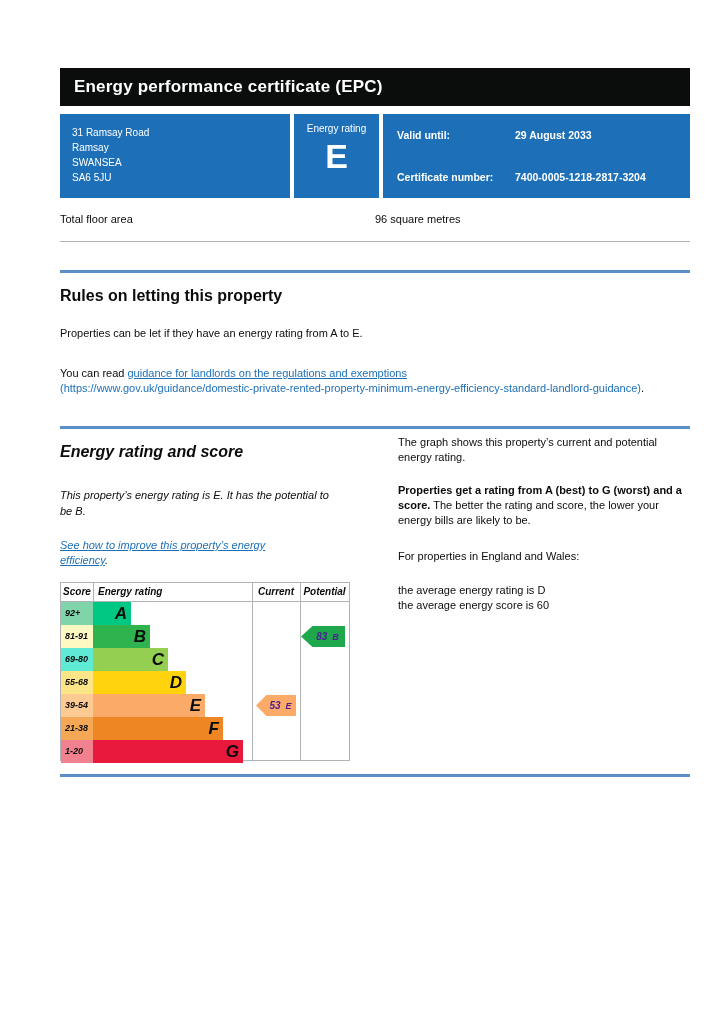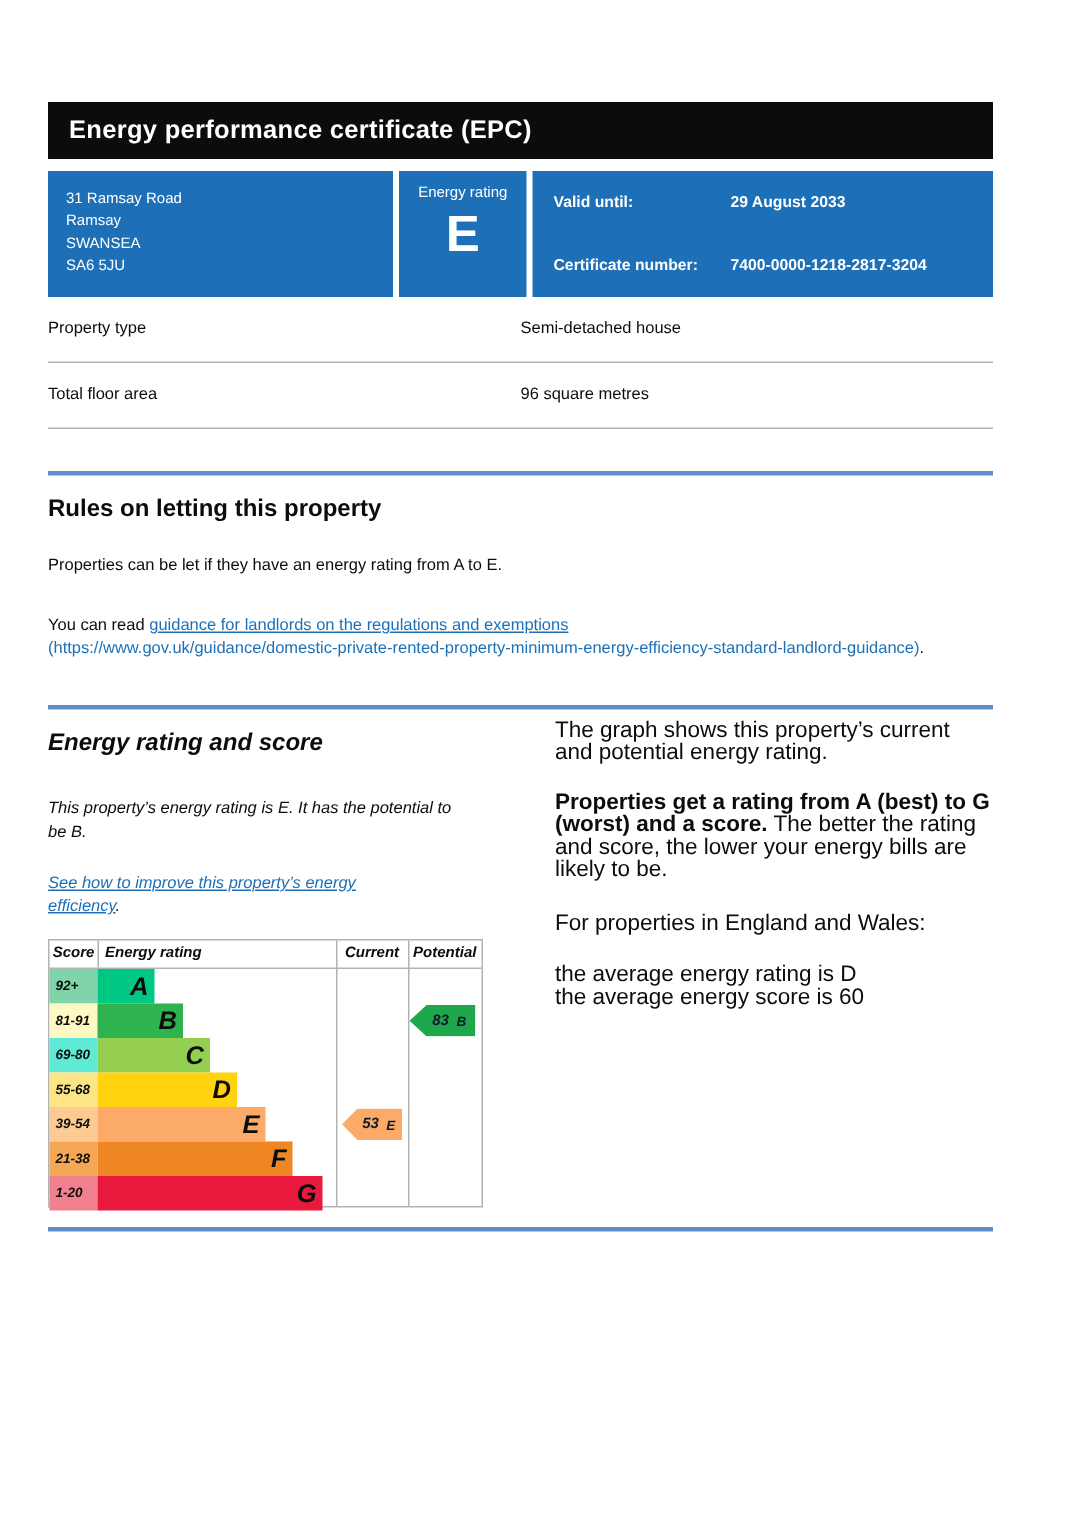--- a/index.html
+++ b/index.html
@@ -1,19 +1,19 @@
 <!DOCTYPE html>
 <html><head>
 <meta charset="utf-8">
 <style>
   * { margin:0; padding:0; box-sizing:border-box; }
   html,body { background:#ffffff; }
   body { font-family:"Liberation Sans","DejaVu Sans",sans-serif; color:#0b0c0c; }
   .page { position:relative; width:724px; height:1024px; background:#fff; overflow:hidden; }
-  .wrap { position:absolute; left:32px; top:68px; width:630px; }
+  .wrap { position:absolute; left:60px; top:68px; width:630px; }
 
   
   .title-bar { background:#0b0c0c; color:#fff; height:38px; display:flex; align-items:center; padding-left:14px; }
   .title-bar h1 { font-size:17px; font-weight:bold; letter-spacing:0.2px; }
 
   .summary-row { display:flex; gap:4px; margin-top:8px; height:84px; }
   .box { background:#1d70b8; color:#fff; }
   .address-box { width:230px; padding:11px 12px; font-size:10px; line-height:1.5; }
   .rating-box { width:85px; display:flex; flex-direction:column; align-items:center; padding-top:9px; }
   .rating-box .lbl { font-size:10px; }
@@ -35,34 +35,34 @@
   .rules .p2 { margin-top:25px; }
   a { color:#1d70b8; text-decoration:underline; }
   .url-part { display:inline-block; max-width:100%; }
 
   
   .cols { display:flex; margin-top:0; }
   .col-left { width:300px;font-style:italic; }
   .col-right { width:292px; margin-left:38px; padding-top:6px; }
   .col-left .p1 { font-size:11px; line-height:16px; margin-top:26px; max-width:272px; }
   .col-left .improve { font-size:11px; line-height:15px; margin-top:19px; max-width:252px; }
-  .col-right p { font-size:15px; line-height:15px; }
+  .col-right p { font-size:11px; line-height:15px; }
   .col-right .rp2 { margin-top:18px; }
   .col-right .rp3 { margin-top:21px; }
   .col-right .rp4 { margin-top:19px; }
 
   
   #epc-chart { position:relative; width:290px; height:179px; border:1px solid #b1b4b6; margin-top:14px; background:#fff; }
   .ch-abs { position:absolute; }
   .ch-head { font-size:10px; font-weight:bold; height:18px; line-height:18px; }
   .ch-vline { width:1px; background:#b1b4b6; }
   .ch-hline { height:1px; background:#b1b4b6; left:0; right:0; }
   .score-cell { width:32px; height:23px; font-size:9px; font-weight:bold; line-height:23px; padding-left:4px; }
   .band { height:23px; font-size:17px; font-weight:bold; line-height:23px; text-align:right; padding-right:4px; color:#0b0c0c; }
-  .arrow { height:21px; display:flex; align-items:center; justify-content:center; gap:5px; padding-left:9px; font-weight:bold; color:#0f172a; clip-path:polygon(0 50%, 26% 0, 100% 0, 100% 100%, 26% 100%); }
+  .arrow { height:21px; display:flex; align-items:center; justify-content:center; gap:5px; padding-left:9px; font-weight:bold; color:#4c1d95; clip-path:polygon(0 50%, 26% 0, 100% 0, 100% 100%, 26% 100%); }
   .arrow .num { font-size:10px; }
   .arrow .let { font-size:9px; }
 
   .divider-2 { margin-top:30px; }
   .divider-bottom { margin-top:13px; }
 </style>
 </head>
 <body>
 
 <div class="page">
@@ -83,30 +83,26 @@
         <div class="lbl">Energy rating</div>
         <div class="val">E</div>
       </div>
       <div class="kv-col">
         <div class="box kv-box">
           <span class="k">Valid until:</span>
           <span class="v">29 August 2033</span>
         </div>
         <div class="box kv-box">
           <span class="k">Certificate number:</span>
-          <span class="v">7400-0000-1218-2817-3204</span>
+          <span class="v">7400-0005-1218-2817-3204</span>
         </div>
       </div>
     </div>
 
     <div>
-      <div class="prop-row">
-        <span class="k">Property type</span>
-        <span class="v">Semi-detached house</span>
-      </div>
       <div class="prop-row">
         <span class="k">Total floor area</span>
         <span class="v">96 square metres</span>
       </div>
     </div>
 
     <div class="divider"></div>
 
     <div class="rules">
       <h2 class="section">Rules on letting this property</h2>

